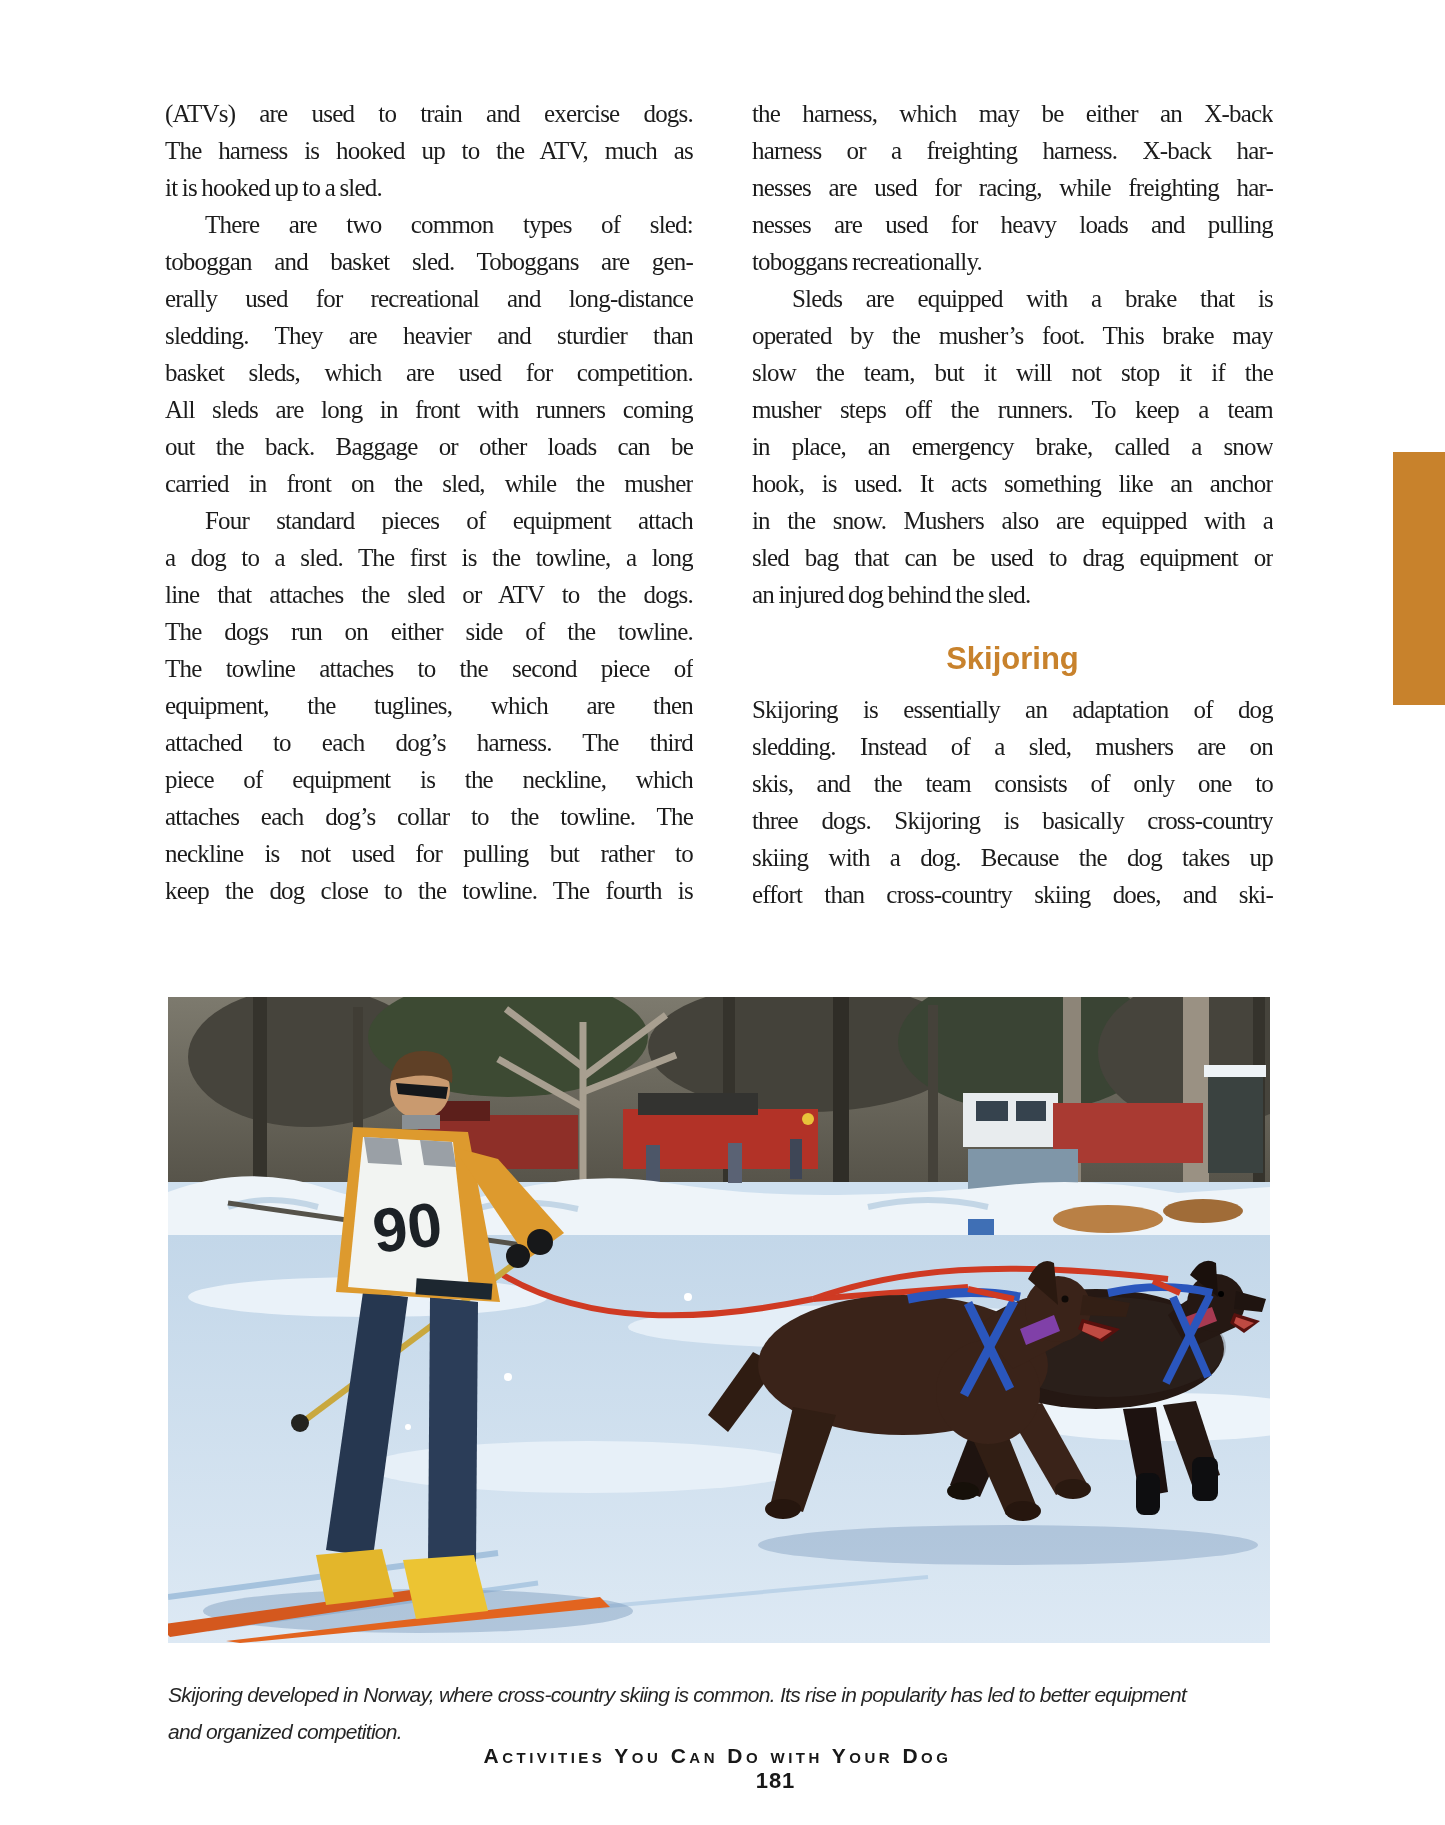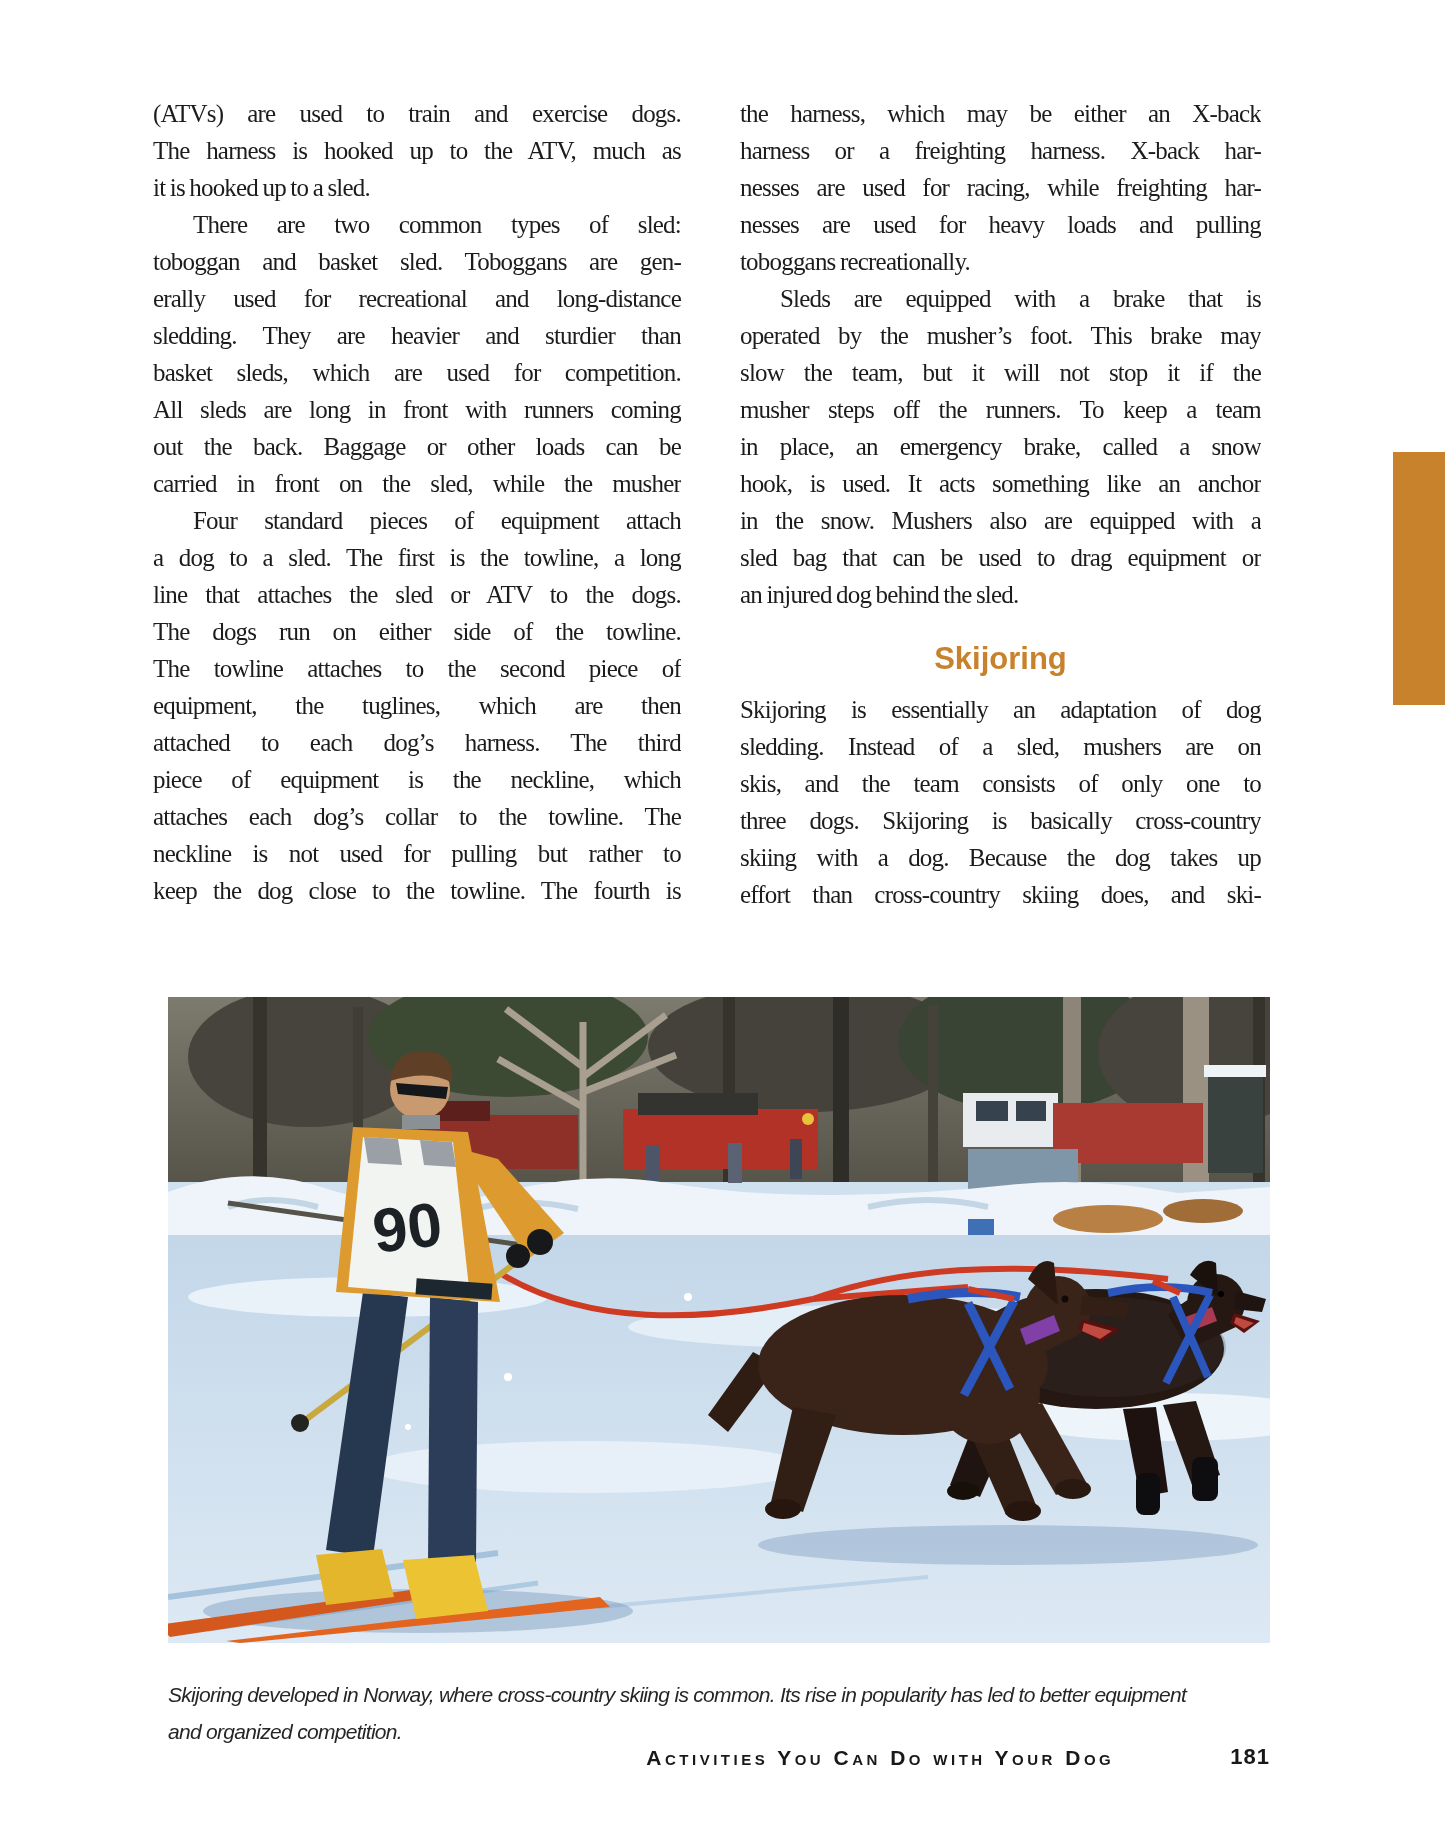--- a/index.html
+++ b/index.html
@@ -1,20 +1,20 @@
 <!DOCTYPE html>
 <html style="--accent: #c8822c;"><head>
 <meta charset="utf-8">
 <style>
   html,body{margin:0;padding:0;}
   body{
     width:1445px;height:1825px;position:relative;background:#ffffff;
     font-family:"Liberation Serif", serif;color:#1c1c1c;overflow:hidden;
   }
-  .columns{position:absolute;left:153px;top:95px;width:1108px;display:flex;gap:59px;}
+  .columns{position:absolute;left:165px;top:95px;width:1108px;display:flex;gap:59px;}
   .col{width:535px;}
   .col.right{width:528px;}
   .para{margin:0;}
   .line{
     font-size:25px;line-height:37px;height:37px;overflow:hidden;
     letter-spacing:-0.8px;word-spacing:-1px;
     text-align:justify;text-align-last:justify;
   }
   .line.lastline{text-align-last:left;font-family:Liberation Serif, serif;}
   .line.indent{text-indent:40px;}
@@ -27,22 +27,22 @@
   }
   .photo svg{display:block;}
   .caption{
     position:absolute;left:168px;top:1676px;width:1112px;
     font-family:"Liberation Sans", sans-serif;font-style:italic;
     font-size:21px;line-height:37px;letter-spacing:-0.7px;color:#262626;
   }
   .caption .cap-line{white-space:nowrap;}
   .footer{
     position:absolute;left:165px;top:1744px;width:1105px;
-    display:flex;justify-content:flex-end;align-items:flex-end;
-    font-family:"Liberation Sans", sans-serif;font-weight:bold;color:#181818;
+    display:flex;justify-content:flex-end;align-items:center;
+    font-family:"Liberation Sans", sans-serif;font-weight:bold;color:#181818;flex-direction:column;
   }
   .running-title{font-variant:small-caps;font-size:21px;letter-spacing:3.5px;}
   .page-number{font-size:22px;margin-left:116px;letter-spacing:1px;}
   .edge-tab{
     position:absolute;right:0;top:452px;width:52px;height:253px;
     background:var(--accent,#c8822c);
   }
 </style>
 </head>
 <body style="color: rgb(28, 28, 28);">

